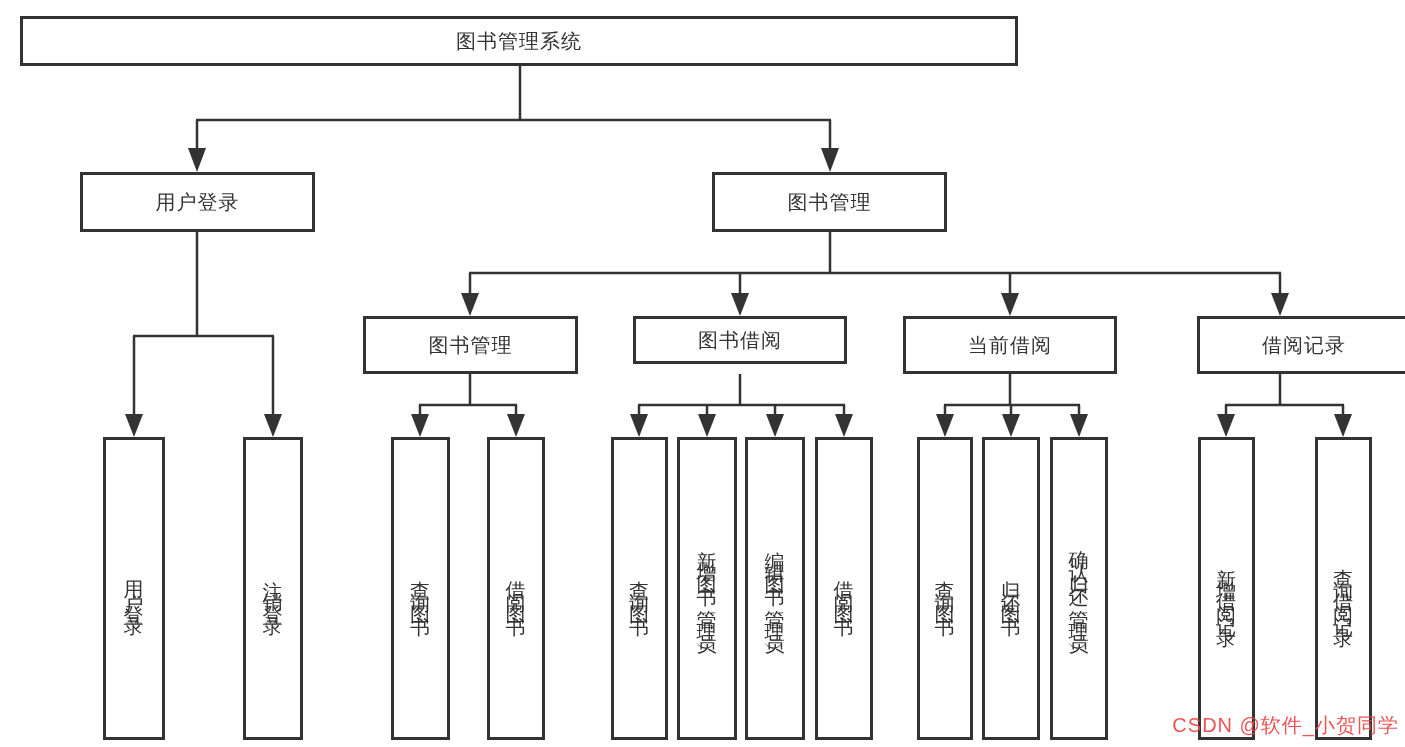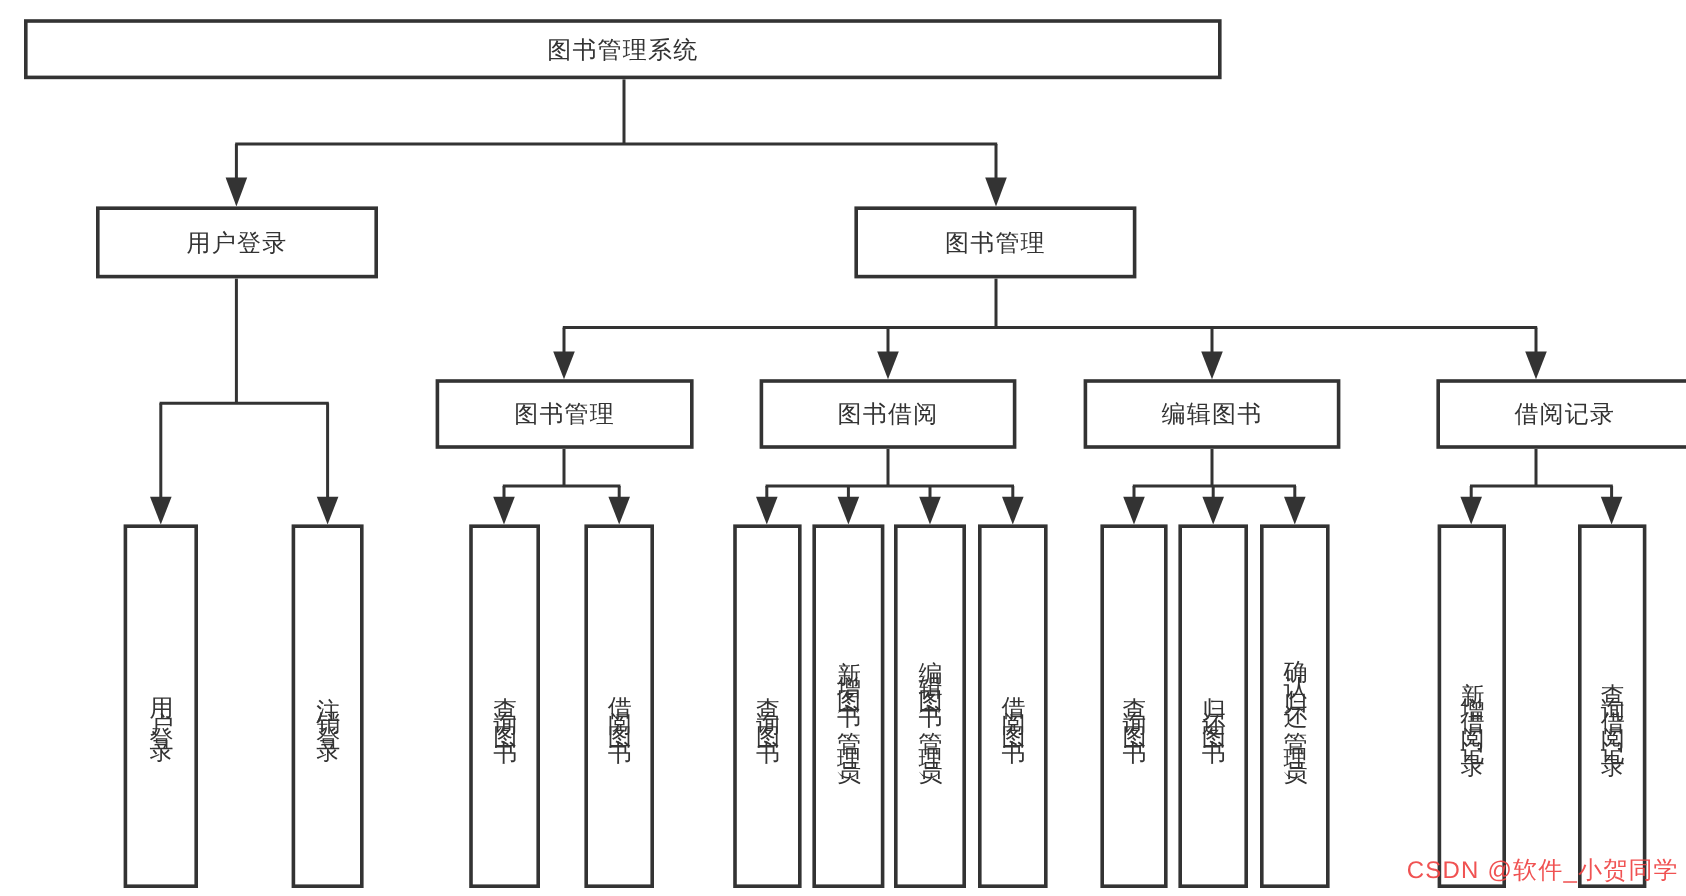--- a/index.html
+++ b/index.html
@@ -112,22 +112,22 @@
       <polygon points="1334,414 1352,414 1343,437"></polygon>
     </g>
   </svg>
 
   <div class="box" style="left:20px;top:16px;width:998px;height:50px;">图书管理系统</div>
 
   <div class="box" style="left:80px;top:172px;width:235px;height:60px;">用户登录</div>
   <div class="box" style="left:712px;top:172px;width:235px;height:60px;">图书管理</div>
 
   <div class="box" style="left:363px;top:316px;width:215px;height:58px;">图书管理</div>
-  <div class="box" style="left:633px;top:316px;width:214px;height:58px;">图书借阅</div>
-  <div class="box" style="left:903px;top:316px;width:214px;height:58px;">编辑图书</div>
+  <div class="box" style="left:633px;top:316px;width:214px;height:48px;">图书借阅</div>
+  <div class="box" style="left:903px;top:316px;width:214px;height:58px;">当前借阅</div>
   <div class="box" style="left:1173px;top:316px;width:214px;height:58px;margin-left:24px;">借阅记录</div>
 
   <div class="box leaf" style="left:103px;top:437px;width:62px;height:303px;">用户登录</div>
   <div class="box leaf" style="left:243px;top:437px;width:60px;height:303px;">注销登录</div>
 
   <div class="box leaf" style="left:391px;top:437px;width:59px;height:303px;">查询图书</div>
   <div class="box leaf" style="left:487px;top:437px;width:58px;height:303px;">借阅图书</div>
 
   <div class="box leaf" style="left:611px;top:437px;width:57px;height:303px;">查询图书</div>
   <div class="box leaf" style="left:677px;top:437px;width:60px;height:303px;">新增图书（管理员）</div>

